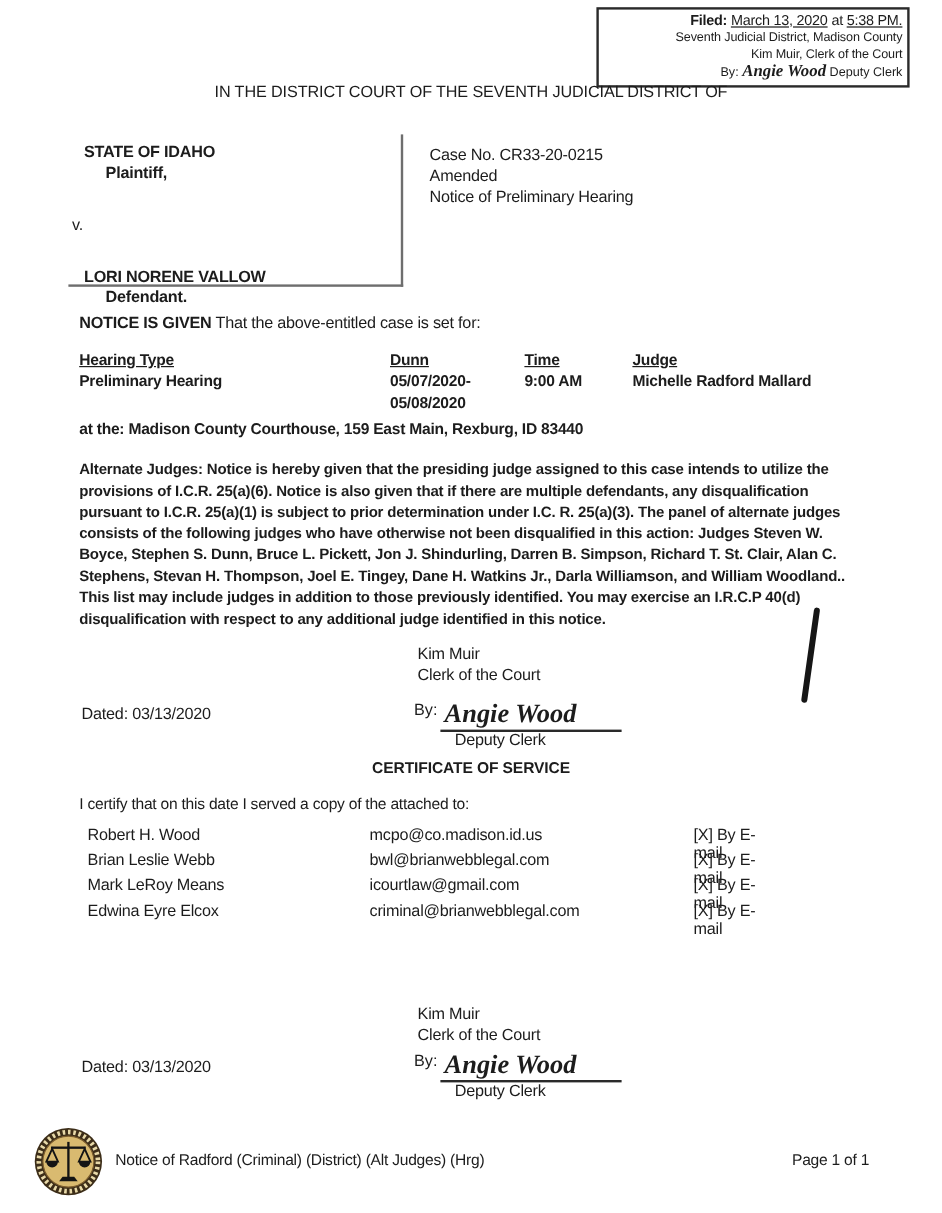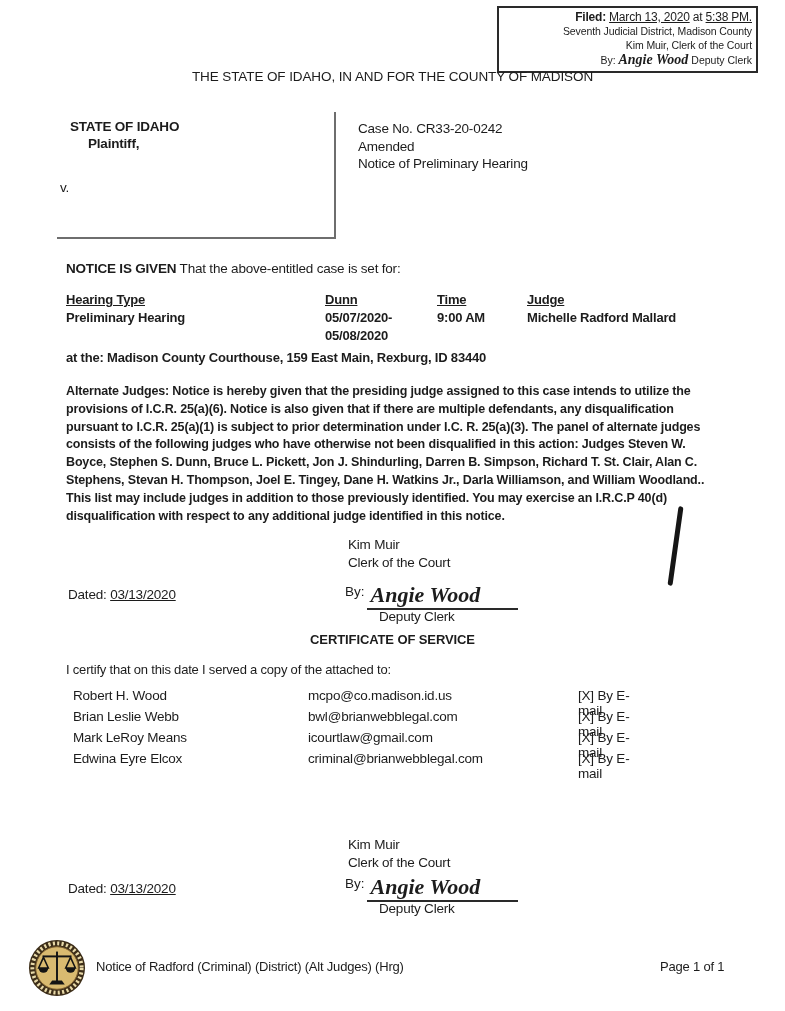--- a/index.html
+++ b/index.html
@@ -87,21 +87,21 @@
     background: #161616;
     border-radius: 3px;
     transform: rotate(8deg);
   }
 
   
   .sig-clerk { font-size: 13.5px; letter-spacing: -0.2px; line-height: 17.5px; }
   .sig1-clerk { left: 348px; top: 536px; }
   .sig2-clerk { left: 348px; top: 836px; }
   .dated { font-size: 13.5px; letter-spacing: -0.2px; }
-  .dated .u { text-decoration: underline; }
+  .dated .u { }
   .dated1 { left: 68px; top: 587px; }
   .dated2 { left: 68px; top: 881px; }
   .byline { font-size: 13.5px; }
   .byline1 { left: 345px; top: 584px; }
   .byline2 { left: 345px; top: 876px; }
   .byline .sig-script {
     display: inline-block;
     font-family: "Liberation Serif", serif;
     font-style: italic;
     font-weight: bold;
@@ -149,31 +149,35 @@
     <div class="stamp-small">Seventh Judicial District, Madison County</div>
     <div class="stamp-small">Kim Muir, Clerk of the Court</div>
     <div class="stamp-byline">
       <span>By:</span>
       <span class="script">Angie Wood</span>
       <span>Deputy Clerk</span>
     </div>
   </div>
 
   <div class="abs doc-title">
-    <div>THE STATE OF IDAHO, IN AND FOR THE COUNTY OF MADISON</div>
+    <div>IN THE DISTRICT COURT OF THE SEVENTH JUDICIAL DISTRICT OF</div>
   </div>
 
   <div class="abs parties-border"></div>
   <div class="abs parties">
     <div class="row1 name">STATE OF IDAHO</div>
     <div class="row1 role">Plaintiff,</div>
     <div class="versus">v.</div>
+    <div class="def-block">
+      <div class="row1 name">LORI NORENE VALLOW</div>
+      <div class="row1 role">Defendant.</div>
+    </div>
   </div>
   <div class="abs case-info">
-    <div>Case No. CR33-20-0242</div>
+    <div>Case No. CR33-20-0215</div>
     <div>Amended</div>
     <div>Notice of Preliminary Hearing</div>
   </div>
 
   <div class="abs ht col-type">
     <div class="hdr">Hearing Type</div>
     <div>Preliminary Hearing</div>
   </div>
 
   <div class="abs notice-line">

